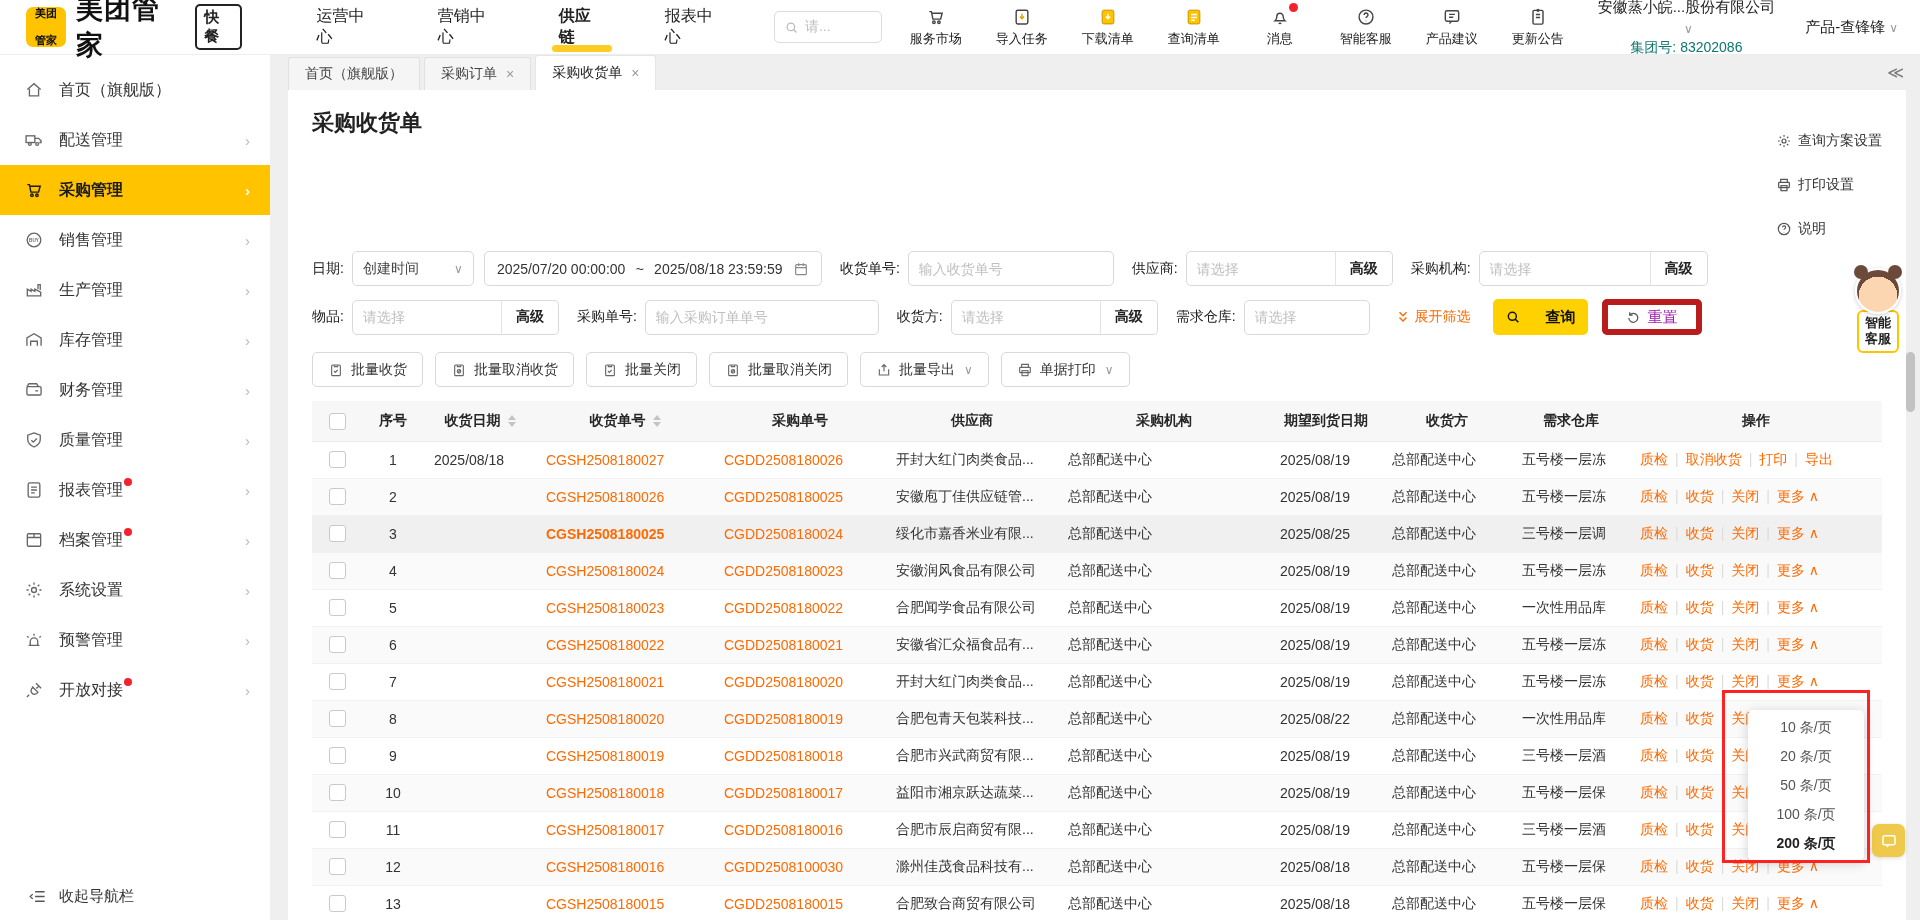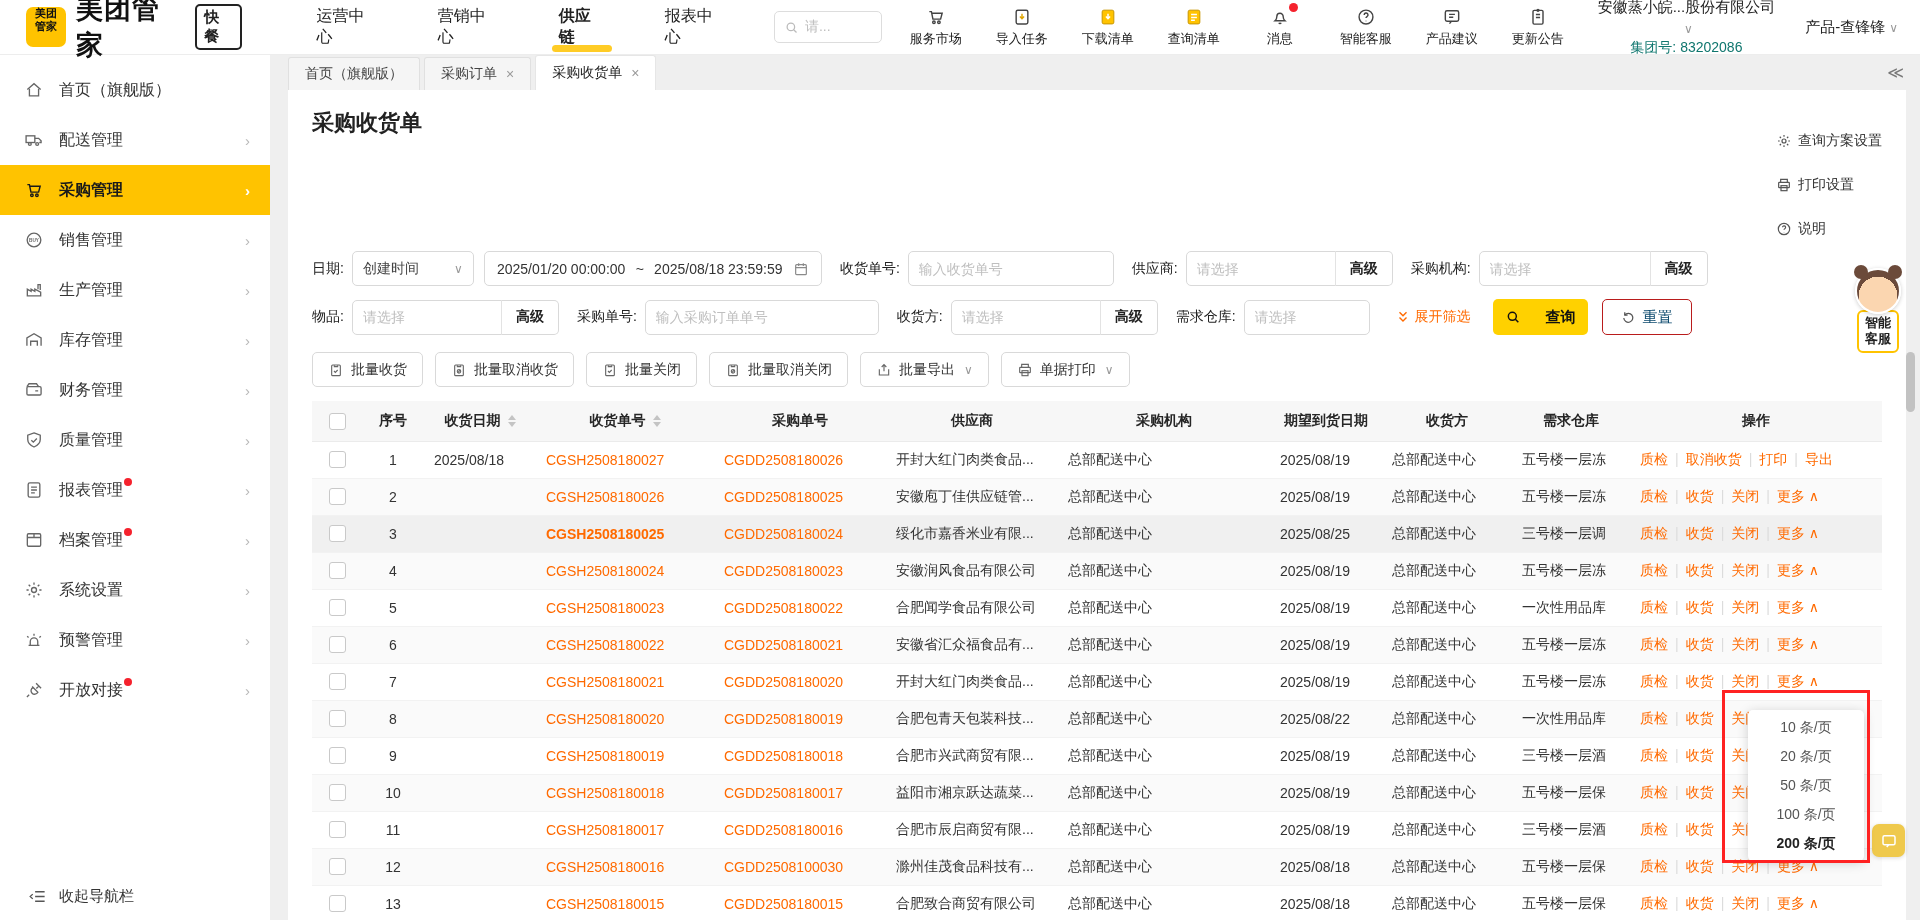--- a/index.html
+++ b/index.html
@@ -3,21 +3,21 @@
 <meta charset="utf-8">
 <style>
   * { margin:0; padding:0; box-sizing:border-box; }
   html,body { width:1920px; height:920px; overflow:hidden; }
   body { font-family:"Liberation Sans","DejaVu Sans",sans-serif; font-size:14px; color:#333; background:#EFEFEF; position:relative; }
   .ic { display:inline-block; vertical-align:middle; }
   svg { display:block; }
 
   
   .topbar { height:55px; background:#FFF; display:flex; align-items:center; padding:0 22px 0 26px; border-bottom:1px solid #EDEDED; position:relative; z-index:10; }
-  .logo-sq { width:40px; height:40px; background:#FFC300; border-radius:7px; display:flex; flex-direction:column; align-items:center; justify-content:flex-start; font-size:11px; font-weight:bold; color:#111; line-height:1.15; flex:none; }
+  .logo-sq { width:40px; height:40px; background:#FFC300; border-radius:7px; display:flex; flex-direction:column; align-items:center; justify-content:space-between; font-size:11px; font-weight:bold; color:#111; line-height:1.15; flex:none; }
   .brand { font-size:27px; font-weight:800; color:#111; margin-left:10px; letter-spacing:1px; }
   .badge { border:2px solid #222; border-radius:5px; font-size:15px; font-weight:bold; padding:2px 7px; margin-left:10px; color:#222; }
   .nav { display:flex; gap:56px; margin-left:72px; font-size:16px; color:#222; }
   .nav-item { position:relative; cursor:pointer; padding:4px 2px; }
   .nav-item.active { font-weight:bold; }
   .nav-item.active::after { content:""; position:absolute; left:-5px; right:-5px; bottom:0px; height:7px; background:#FFC300; opacity:.85; border-radius:4px; z-index:-1; }
   .tb-search { margin-left:46px; width:110px; height:32px; border:1px solid #DDD; border-radius:5px; display:flex; align-items:center; padding:0 9px; gap:6px; color:#BFBFBF; font-size:14px; }
   .tb-actions { display:flex; margin-left:26px; gap:30px; }
   .tb-act { display:flex; flex-direction:column; align-items:center; gap:3px; font-size:13px; color:#222; cursor:pointer; position:relative; min-width:56px; }
   .tb-act .dot { position:absolute; top:-4px; right:10px; width:9px; height:9px; border-radius:50%; background:#F5222D; }
@@ -65,21 +65,21 @@
   .daterange .cal { color:#8a8a8a; }
   .finput { padding:0 10px; }
   .finput input { border:none; outline:none; width:100%; font:inherit; color:#333; background:transparent; }
   .finput input::placeholder { color:#BFBFBF; }
   .fgroup { display:flex; }
   .fgroup .finput { border-radius:5px 0 0 5px; }
   .adv-btn { height:35px; border:1px solid #D9D9D9; border-left:1px solid #E3E3E3; border-radius:0 5px 5px 0; background:#FFF; padding:0 14px; font-size:14px; font-weight:bold; color:#222; cursor:pointer; margin-left:-1px; }
   .w-receipt { width:206px; } .w-sup { width:150px; } .w-org { width:172px; } .w-item { width:150px; } .w-po { width:234px; } .w-rcv { width:150px; } .w-wh { width:126px; }
   .expand-link { display:flex; align-items:center; gap:5px; color:#FF6A00; font-size:14px; margin-left:26px; cursor:pointer; }
   .btn-query { height:36px; background:#FFD100; border:none; border-radius:5px; padding:0 12px; font-size:15px; font-weight:bold; color:#111; display:flex; align-items:center; gap:25px; margin-left:22px; cursor:pointer; }
-  .btn-reset { height:36px; background:#FFF; border:1px solid #b91c1c; border-radius:5px; padding:0 18px; font-size:15px; color:#0c4a6e; display:flex; align-items:center; gap:7px; margin-left:14px; cursor:pointer; }
+  .btn-reset { height:36px; background:#FFF; border:6px solid #b91c1c; border-radius:5px; padding:0 18px; font-size:15px; color:#a21caf; display:flex; align-items:center; gap:7px; margin-left:14px; cursor:pointer; }
 
   
   .batch-row { display:flex; gap:12px; margin-top:17px; }
   .batch-btn { height:35px; background:#FFF; border:1px solid #D9D9D9; border-radius:5px; padding:0 15px; font-size:14px; color:#333; display:flex; align-items:center; gap:7px; cursor:pointer; }
   .batch-btn svg { color:#666; }
   .batch-btn .caret-dn { margin-left:2px; }
 
   
   table.grid { border-collapse:collapse; width:100%; margin-top:14px; table-layout:fixed; }
   .grid th { background:#F7F7F7; font-size:14px; font-weight:bold; color:#262626; text-align:center; height:40px; padding:0 10px; border-bottom:1px solid #EBEBEB; white-space:nowrap; overflow:hidden; }
@@ -443,21 +443,21 @@
         </div>
       </div>
 
       <div class="frow">
         <span class="flabel">日期:</span>
         <div class="fselect">
           <span>创建时间</span>
           <span class="caret-dn">∨</span>
         </div>
         <div class="daterange" style="margin-left:10px">
-          <span>2025/01/20 00:00:00</span>
+          <span>2025/07/20 00:00:00</span>
           <span>~</span>
           <span>2025/08/18 23:59:59</span>
           <span class="cal ic">
               <svg width="16" height="16" viewBox="0 0 24 24" fill="none" stroke="currentColor" stroke-width="1.8">
                 <rect x="4" y="5.5" width="16" height="15" rx="1.5"></rect>
                 <path d="M4 10h16M8.5 3.5v4M15.5 3.5v4"></path>
               </svg>
             </span>
         </div>
         <span class="flabel ml">收货单号:</span>

